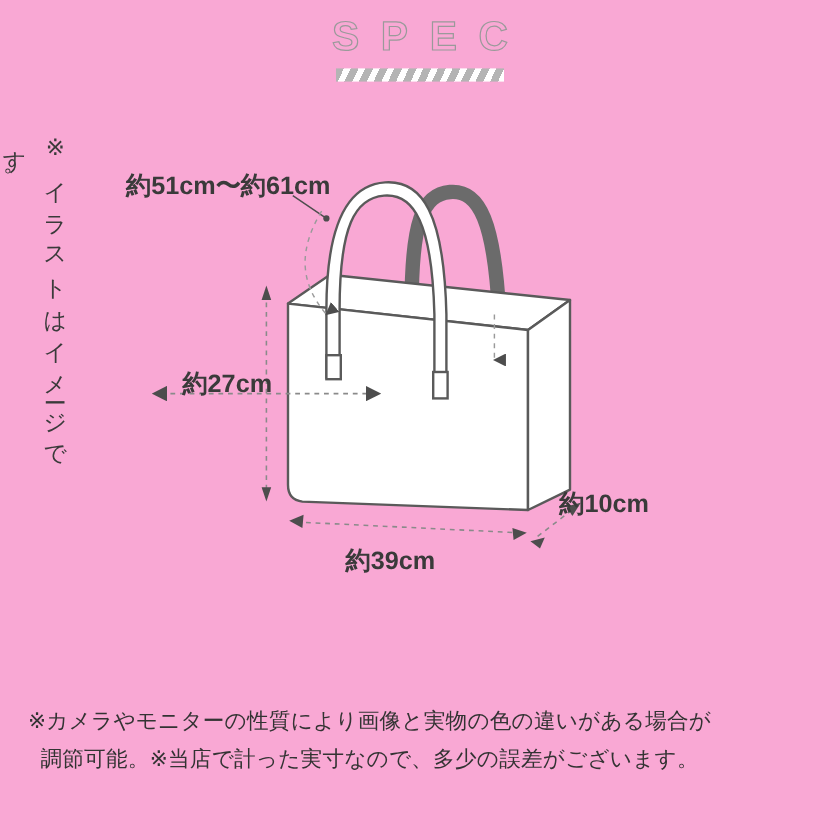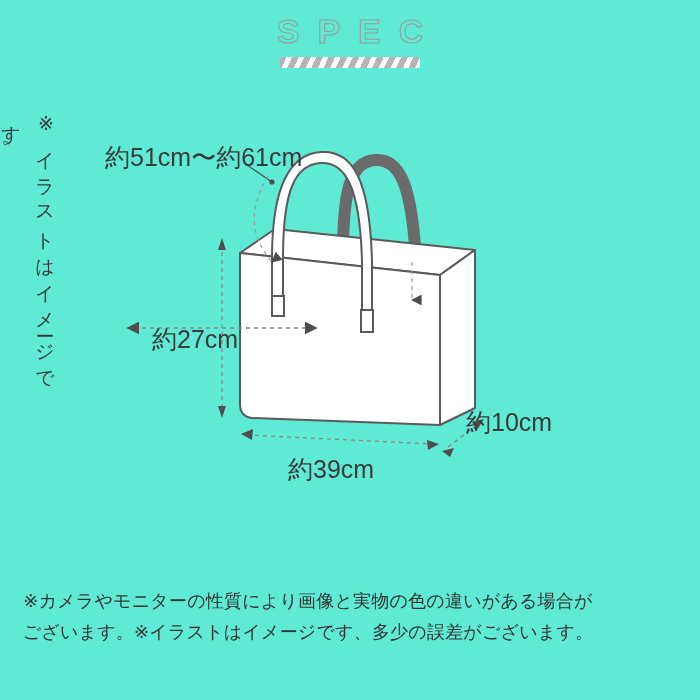--- a/index.html
+++ b/index.html
@@ -4,21 +4,21 @@
 <style>
   html, body {
     margin: 0;
     padding: 0;
     background: #ffffff;
   }
   #page {
     position: relative;
     width: 700px;
     height: 700px;
-    background: #5eead4;
+    background: #f9a8d4;
     overflow: hidden;
     font-family: "Liberation Sans", "DejaVu Sans", sans-serif;
     color: #333333;
   }
 
   
   #spec-header {
     position: absolute;
     left: 0;
     top: 12px;
@@ -77,27 +77,28 @@
     left: 0;
     top: 0;
     width: 700px;
     height: 700px;
     pointer-events: none;
   }
 
   
   .dim-label {
     position: absolute;
-    font-size: 25px;
+    font-size: 21px;
     color: #3a3a3a;
     letter-spacing: 0px;
     white-space: nowrap;
+    font-weight: bold;
   }
   #label-handle { left: 105px; top: 141px; }
-  #label-height { left: 152px; top: 323px; text-align: center; }
+  #label-height { left: 152px; top: 306px; text-align: center; }
   #label-width  { left: 288px; top: 453px; text-align: right; }
   #label-depth  { left: 466px; top: 406px; }
 
   
   #spec-lines {
     position: absolute;
     left: 0;
     top: 498px;
     width: 700px;
     text-align: center;
@@ -215,16 +216,16 @@
 
   <div class="dim-label" id="label-width">約39cm</div>
 
   <div class="dim-label" id="label-depth">約10cm</div>
 
   <div id="spec-lines">
   </div>
 
   <div id="disclaimer">
     <span class="disc-line">※カメラやモニターの性質により画像と実物の色の違いがある場合が</span>
-    <span class="disc-line">ございます。※イラストはイメージです、多少の誤差がございます。</span>
+    <span class="disc-line">調節可能。※当店で計った実寸なので、多少の誤差がございます。</span>
   </div>
 
 </div>
 
 </body></html>

